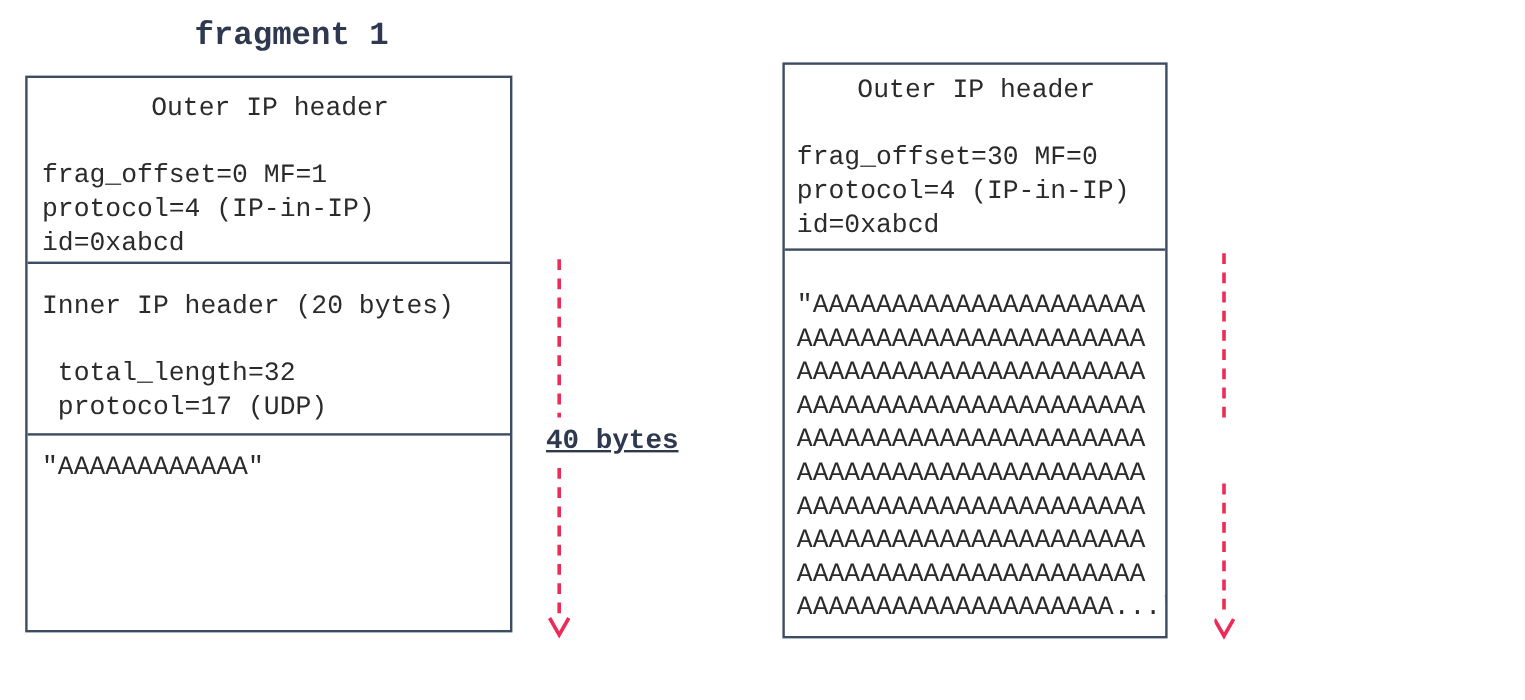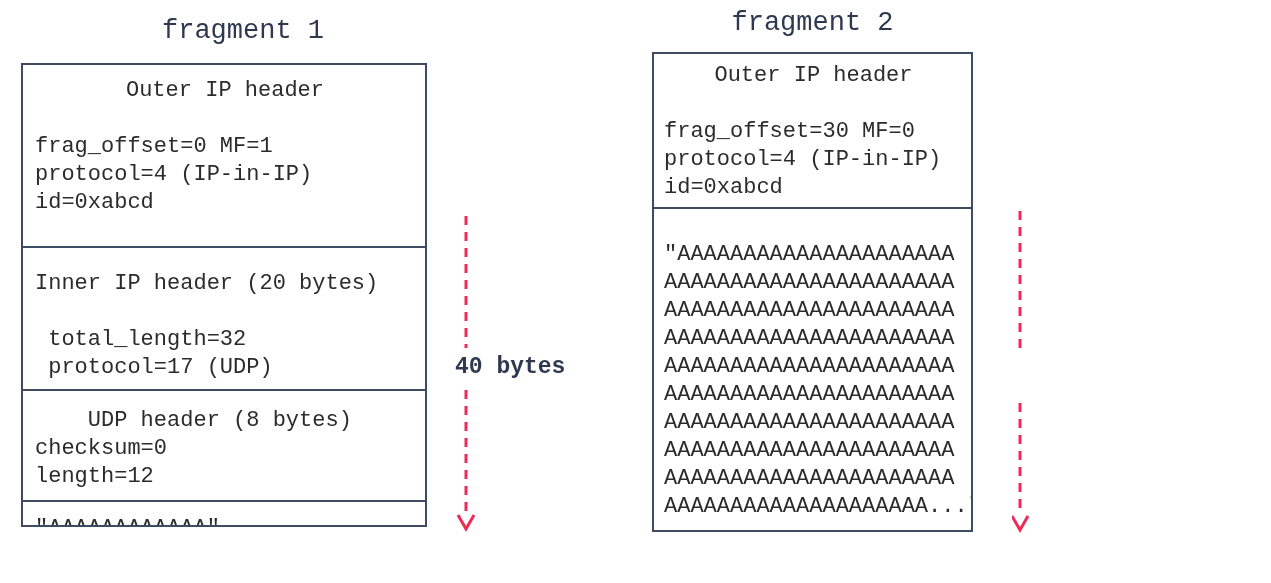--- a/index.html
+++ b/index.html
@@ -8,21 +8,21 @@
     width: 1271px;
     height: 583px;
     background: #ffffff;
     font-family: "Liberation Mono", "DejaVu Sans Mono", monospace;
     color: #2b2b2b;
     overflow: hidden;
   }
   .frag-title {
     position: absolute;
     text-align: center;
-    font-weight: normal;
+    font-weight: bold;
     font-size: 27px;
     color: #2e3950;
     white-space: pre;
   }
   .frag-box {
     position: absolute;
     border: 2px solid #3e4c63;
     box-sizing: border-box;
     display: flex;
     flex-direction: column;
@@ -48,62 +48,57 @@
   .size-arrow { position: absolute; }
   .size-arrow svg { position: absolute; left: 0; top: 0; }
   .size-label {
     position: absolute;
     font-weight: bold;
     font-size: 23px;
     line-height: 26px;
     color: #2e3950;
     white-space: pre;
     background: #ffffff;
+    text-decoration: underline;
   }
 </style>
 </head>
 <body>
 
 <div class="canvas">
 
   <div class="frag-title" style="left:40px; top:16px; width:406px;">fragment 1</div>
 
   <div class="frag-box" style="left:21px; top:63px; width:406px; height:464px;">
     <div class="sec" style="height:153px; padding:12px 10px 0 12px;">
       <div class="sec-heading">Outer IP header</div>
       <div class="sec-body after-heading">frag_offset=0 MF=1
 protocol=4 (IP-in-IP)
 id=0xabcd</div>
     </div>
-    <div class="sec" style="height:143px; padding:22px 10px 0 12px;margin-top:28px;">
+    <div class="sec" style="height:143px; padding:22px 10px 0 12px;">
       <div class="sec-body">Inner IP header (20 bytes)
 
  total_length=32
  protocol=17 (UDP)</div>
-    </div>
-    <div class="sec" style="height:111px; padding:16px 10px 0 12px;">
-      <div class="sec-body">    UDP header (8 bytes)
-checksum=0
-length=12</div>
     </div>
     <div class="sec" style="flex:1; padding:13px 10px 0 12px;">
       <div class="sec-body">"AAAAAAAAAAAA"</div>
     </div>
   </div>
 
   <div class="size-arrow" style="left:455px; top:214px; width:130px; height:320px;">
     <svg width="26" height="320" viewBox="0 0 26 320">
       <line x1="11" y1="2" x2="11" y2="134" stroke="#ee2b57" stroke-width="3" stroke-dasharray="9 7"></line>
       <line x1="11" y1="176" x2="11" y2="300" stroke="#ee2b57" stroke-width="3" stroke-dasharray="9 7"></line>
       <path d="M3 301 L11 315 L19 301" fill="none" stroke="#ee2b57" stroke-width="3"></path>
     </svg>
     <div class="size-label" style="left:0px; top:140px;">40 bytes</div>
   </div>
 
-  <div class="frag-title" style="left:652px; top:8px; width:321px;">fragment 2</div>
 
   <div class="frag-box" style="left:652px; top:52px; width:321px; height:480px;">
     <div class="sec" style="height:153px; padding:8px 8px 0 10px;">
       <div class="sec-heading">Outer IP header</div>
       <div class="sec-body after-heading">frag_offset=30 MF=0
 protocol=4 (IP-in-IP)
 id=0xabcd</div>
     </div>
     <div class="sec" style="flex:1; padding:32px 8px 0 10px;">
       <div class="sec-body">"AAAAAAAAAAAAAAAAAAAAA

